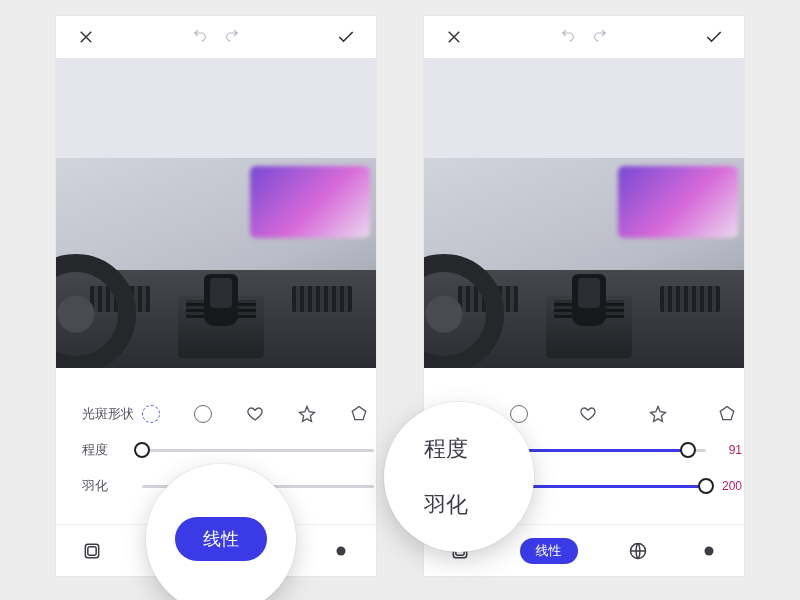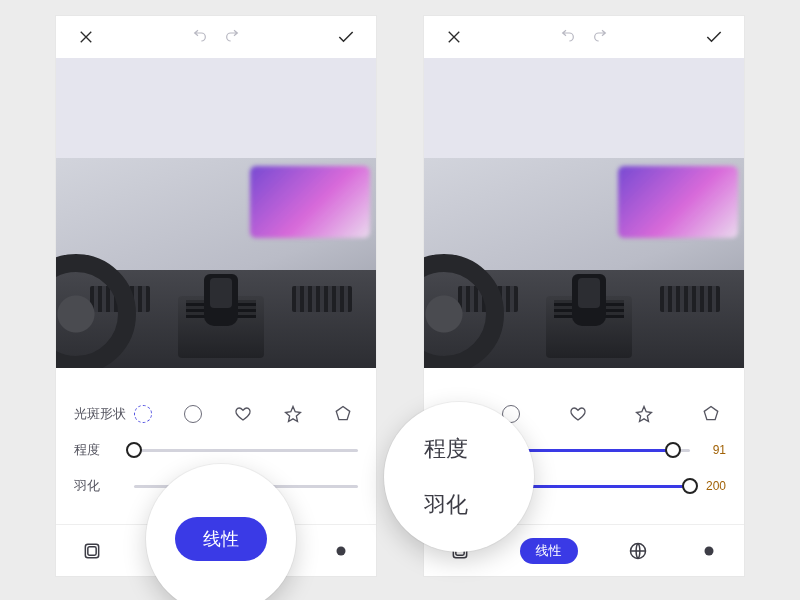--- a/index.html
+++ b/index.html
@@ -94,24 +94,25 @@
   flex: 1;
   background: #fff;
   padding: 28px 0 0 0;
   display: flex;
   flex-direction: column;
   position: relative;
 }
 .row {
   display: flex;
   align-items: center;
-  padding: 0 18px;
+  padding: 0 2px;
   height: 36px;
   font-size: 13px;
   color: #555560;
+  margin-left: 24px;
 }
 .row .label { width: 60px; }
 .shape-icons {
   flex: 1;
   display: flex;
   justify-content: space-between;
   align-items: center;
   padding-right: 6px;
 }
 .shape {
@@ -126,21 +127,21 @@
 .slider-track {
   flex: 1; height: 3px; background: #d3d3dc; position: relative; border-radius: 2px;
 }
 .slider-fill {
   position: absolute; left: 0; top: 0; height: 100%; background: #3a3ae6; border-radius: 2px;
 }
 .slider-knob {
   position: absolute; top: 50%; transform: translate(-50%, -50%);
   width: 16px; height: 16px; border: 2px solid #222; border-radius: 50%; background: #fff;
 }
-.slider-val { width: 36px; text-align: right; font-size: 12px; color: #a16207; }
+.slider-val { width: 36px; text-align: right; font-size: 12px; color: #be185d; }
 .bottombar {
   margin-top: auto;
   height: 52px;
   display: flex;
   align-items: center;
   justify-content: space-around;
   border-top: 1px solid #eee;
 }
 .pill {
   background: #3a3ae6; color: #fff;

